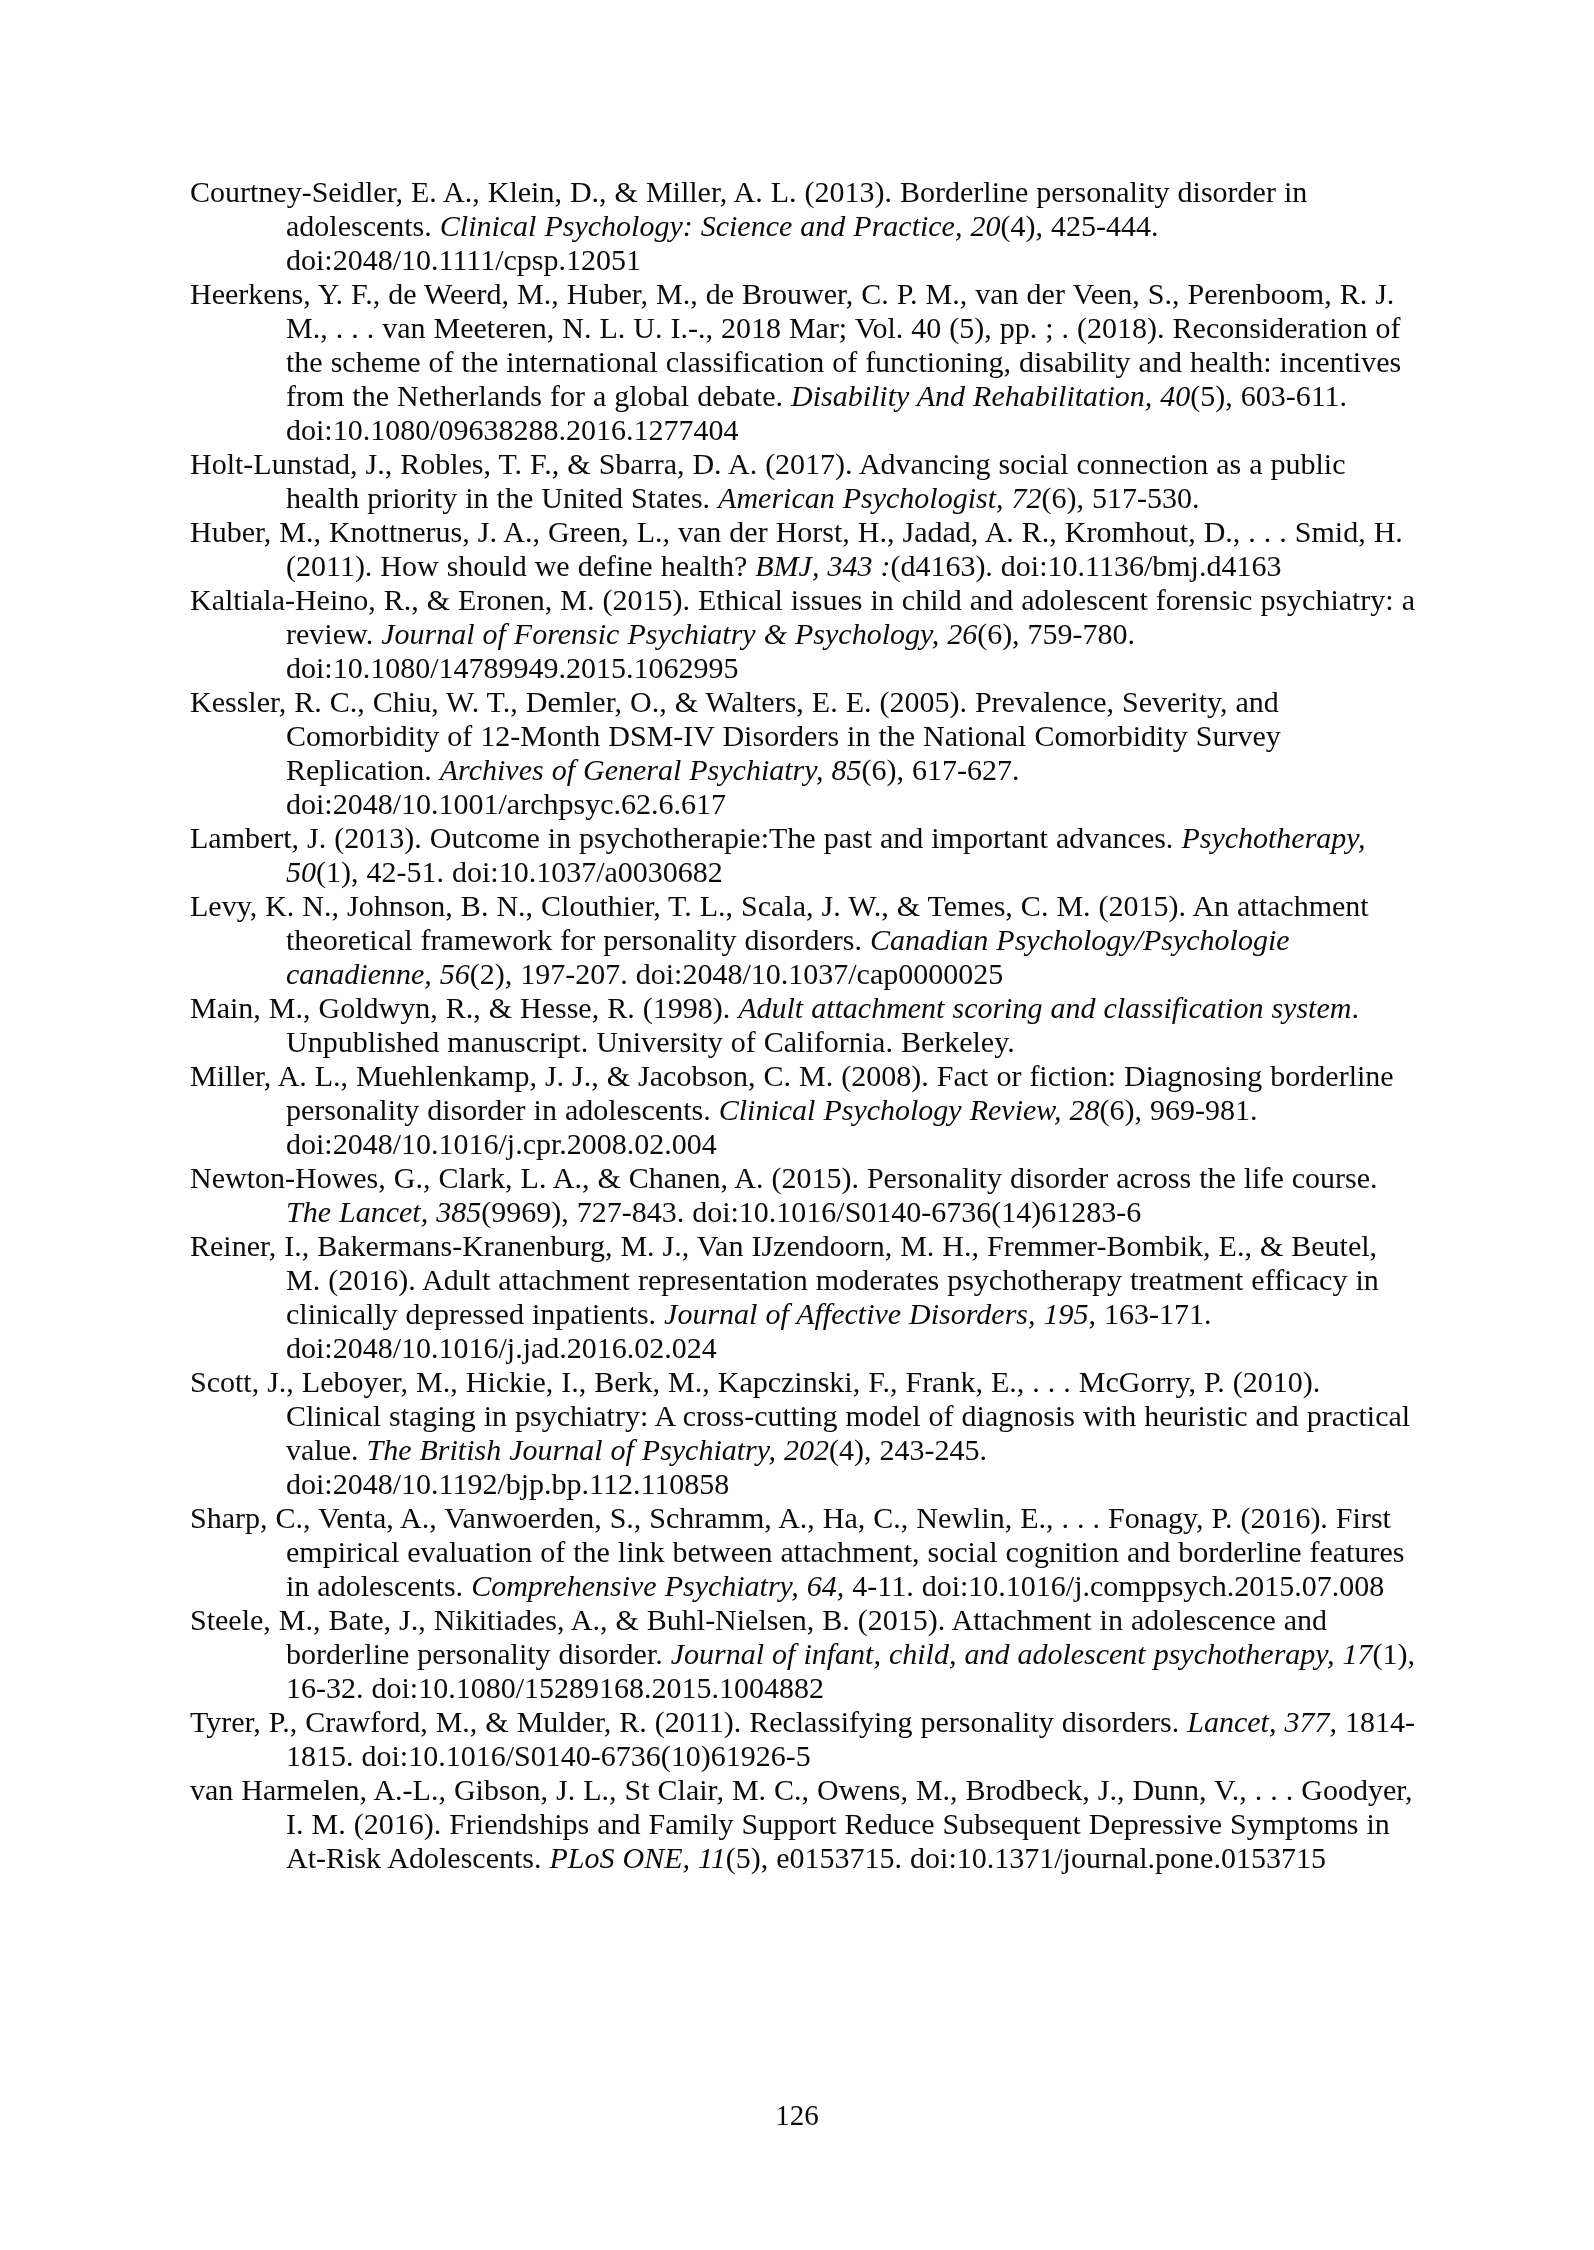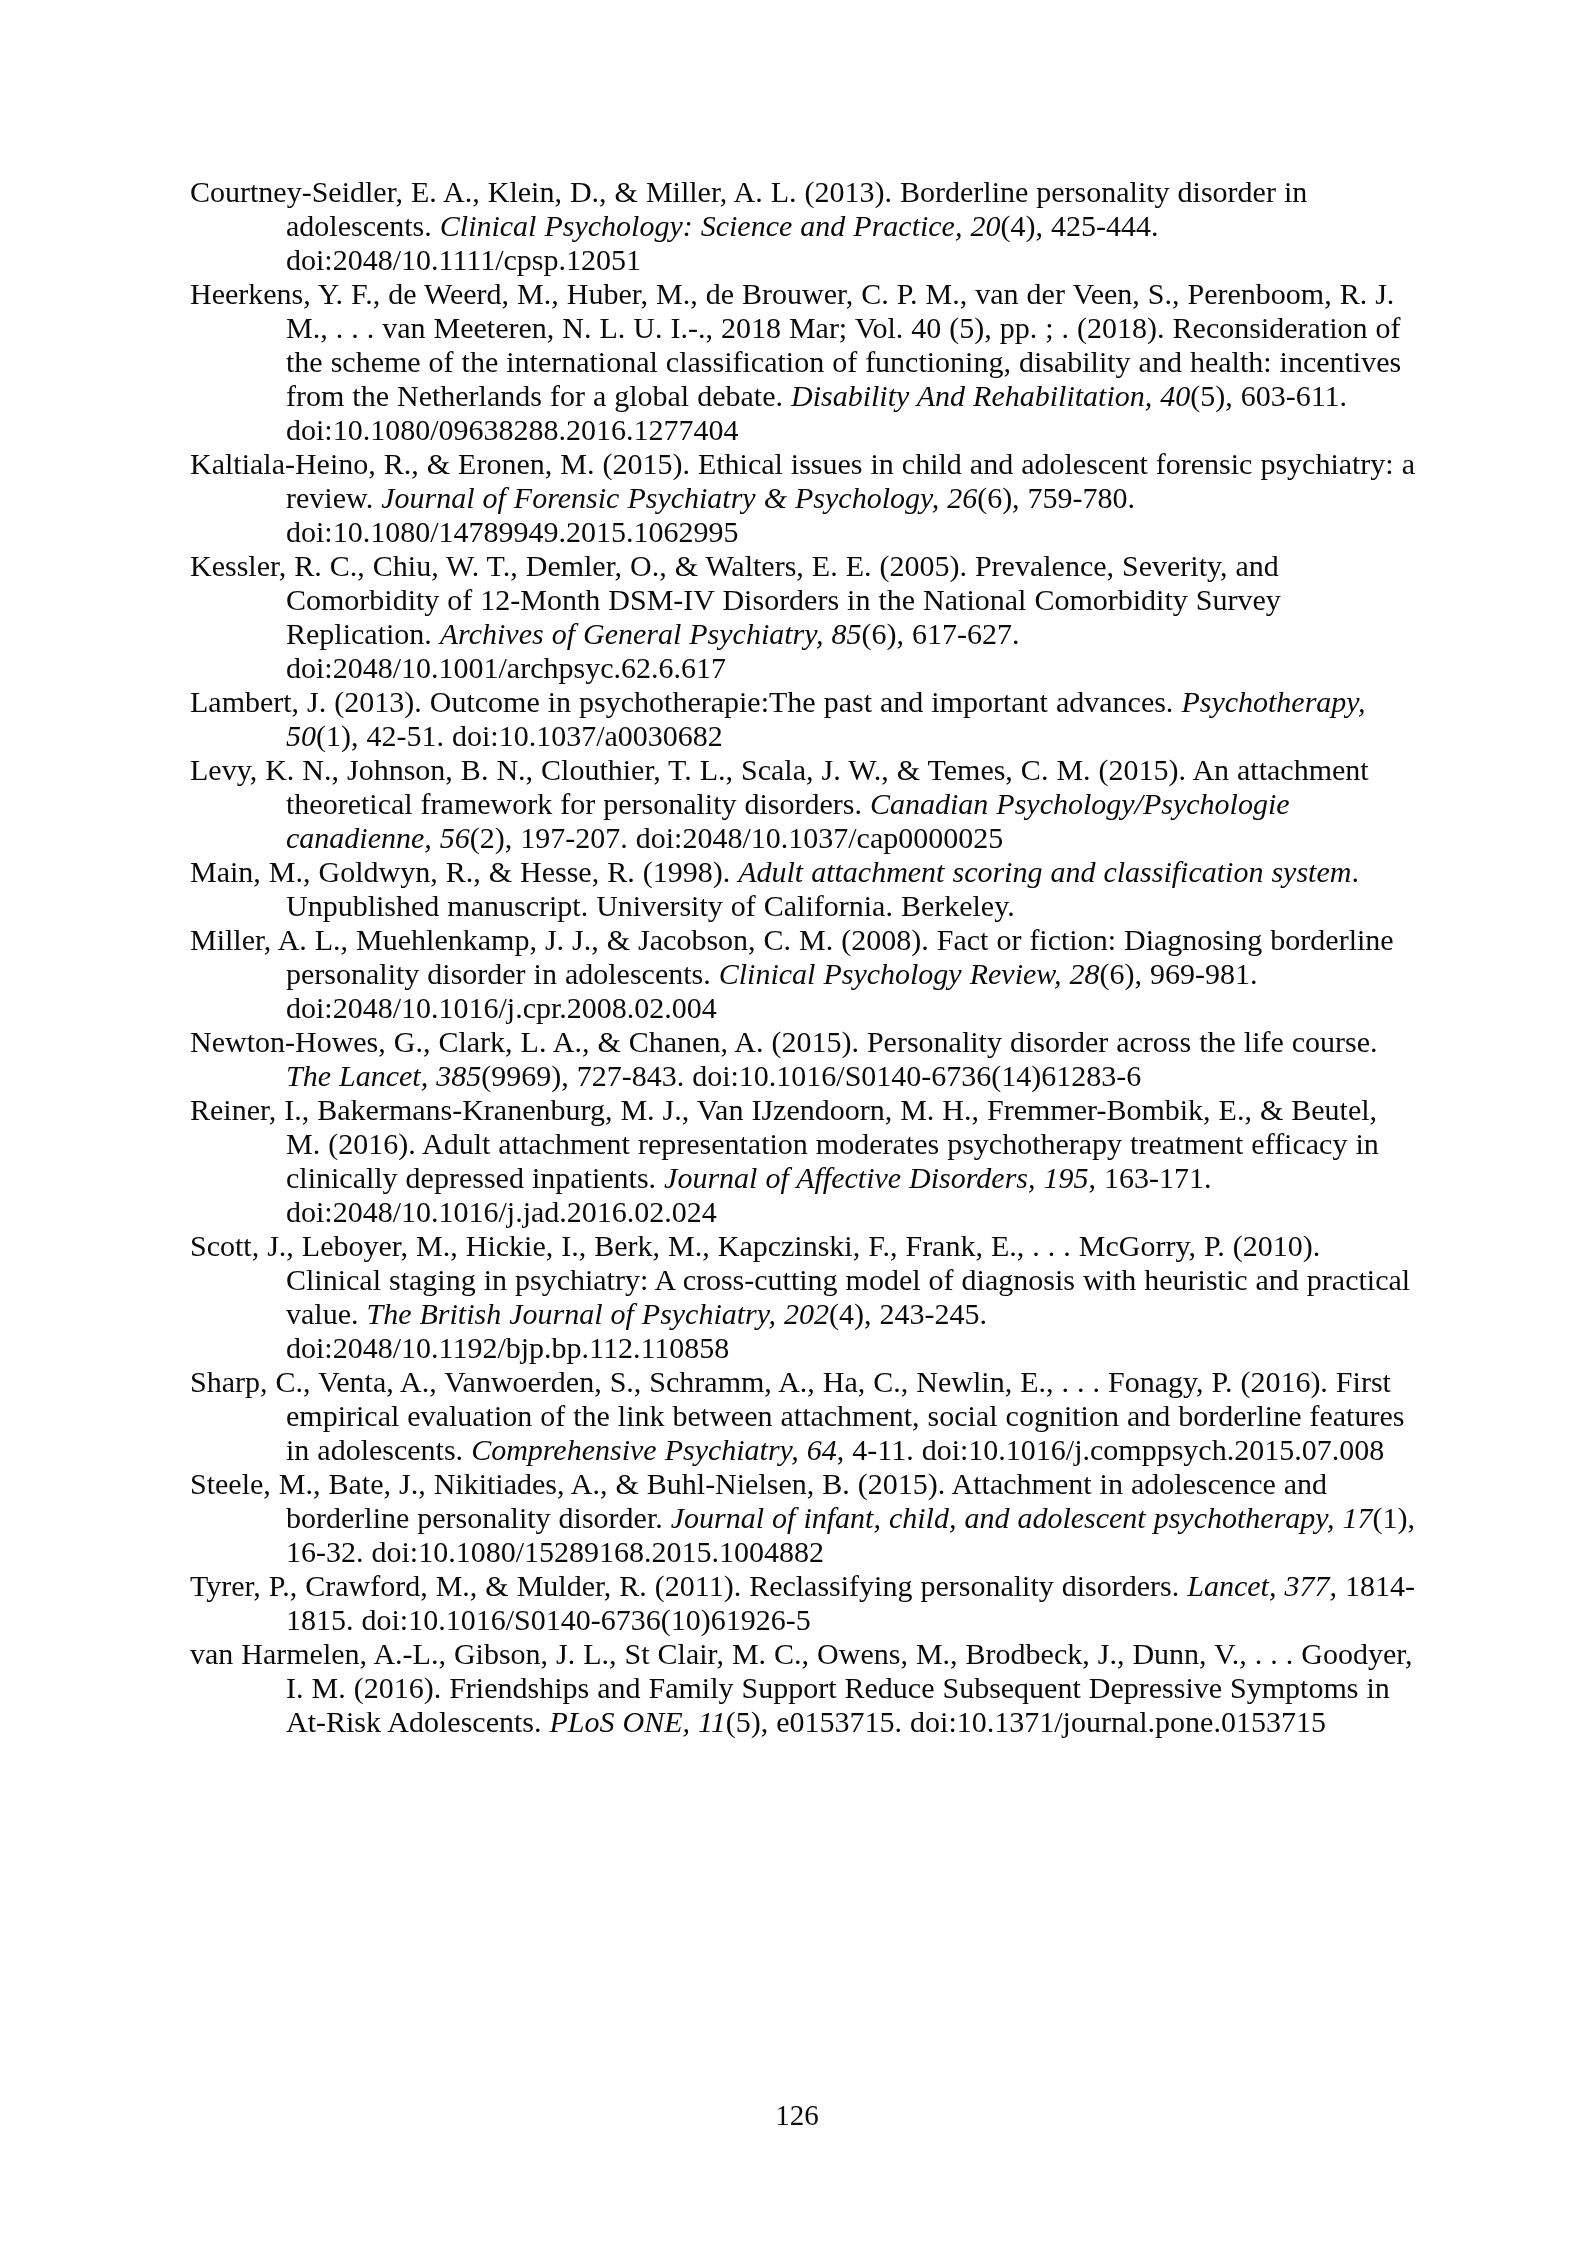--- a/index.html
+++ b/index.html
@@ -40,20 +40,22 @@
     margin-top: 26px;
   }
 </style>
 </head>
 <body>
 
 <div class="page">
   <div class="references">
       <p class="reference"><span>Courtney-Seidler, E. A., Klein, D., &amp; Miller, A. L. (2013). Borderline personality disorder in adolescents. </span><span class="italic">Clinical Psychology: Science and Practice, 20</span><span>(4), 425-444. doi:2048/10.1111/cpsp.12051</span></p>
       <p class="reference"><span>Heerkens, Y. F., de Weerd, M., Huber, M., de Brouwer, C. P. M., van der Veen, S., Perenboom, R. J. M., . . . van Meeteren, N. L. U. I.-., 2018 Mar; Vol. 40 (5), pp. ; . (2018). Reconsideration of the scheme of the international classification of functioning, disability and health: incentives from the Netherlands for a global debate. </span><span class="italic">Disability And Rehabilitation, 40</span><span>(5), 603-611. doi:10.1080/09638288.2016.1277404</span></p>
+      <p class="reference"><span>Holt-Lunstad, J., Robles, T. F., &amp; Sbarra, D. A. (2017). Advancing social connection as a public health priority in the United States. </span><span class="italic">American Psychologist, 72</span><span>(6), 517-530.</span></p>
+      <p class="reference"><span>Huber, M., Knottnerus, J. A., Green, L., van der Horst, H., Jadad, A. R., Kromhout, D., . . . Smid, H. (2011). How should we define health? </span><span class="italic">BMJ, 343 :</span><span>(d4163). doi:10.1136/bmj.d4163</span></p>
       <p class="reference"><span>Kaltiala-Heino, R., &amp; Eronen, M. (2015). Ethical issues in child and adolescent forensic psychiatry: a review. </span><span class="italic">Journal of Forensic Psychiatry &amp; Psychology, 26</span><span>(6), 759-780. doi:10.1080/14789949.2015.1062995</span></p>
       <p class="reference"><span>Kessler, R. C., Chiu, W. T., Demler, O., &amp; Walters, E. E. (2005). Prevalence, Severity, and Comorbidity of 12-Month DSM-IV Disorders in the National Comorbidity Survey Replication. </span><span class="italic">Archives of General Psychiatry, 85</span><span>(6), 617-627. doi:2048/10.1001/archpsyc.62.6.617</span></p>
       <p class="reference"><span>Lambert, J. (2013). Outcome in psychotherapie:The past and important advances. </span><span class="italic">Psychotherapy, 50</span><span>(1), 42-51. doi:10.1037/a0030682</span></p>
       <p class="reference"><span>Levy, K. N., Johnson, B. N., Clouthier, T. L., Scala, J. W., &amp; Temes, C. M. (2015). An attachment theoretical framework for personality disorders. </span><span class="italic">Canadian Psychology/Psychologie canadienne, 56</span><span>(2), 197-207. doi:2048/10.1037/cap0000025</span></p>
       <p class="reference"><span>Main, M., Goldwyn, R., &amp; Hesse, R. (1998). </span><span class="italic">Adult attachment scoring and classification system</span><span>. Unpublished manuscript. University of California. Berkeley.</span></p>
       <p class="reference"><span>Miller, A. L., Muehlenkamp, J. J., &amp; Jacobson, C. M. (2008). Fact or fiction: Diagnosing borderline personality disorder in adolescents. </span><span class="italic">Clinical Psychology Review, 28</span><span>(6), 969-981. doi:2048/10.1016/j.cpr.2008.02.004</span></p>
       <p class="reference"><span>Newton-Howes, G., Clark, L. A., &amp; Chanen, A. (2015). Personality disorder across the life course. </span><span class="italic">The Lancet, 385</span><span>(9969), 727-843. doi:10.1016/S0140-6736(14)61283-6</span></p>
       <p class="reference"><span>Reiner, I., Bakermans-Kranenburg, M. J., Van IJzendoorn, M. H., Fremmer-Bombik, E., &amp; Beutel, M. (2016). Adult attachment representation moderates psychotherapy treatment efficacy in clinically depressed inpatients. </span><span class="italic">Journal of Affective Disorders, 195</span><span>, 163-171. doi:2048/10.1016/j.jad.2016.02.024</span></p>
       <p class="reference"><span>Scott, J., Leboyer, M., Hickie, I., Berk, M., Kapczinski, F., Frank, E., . . . McGorry, P. (2010). Clinical staging in psychiatry: A cross-cutting model of diagnosis with heuristic and practical value. </span><span class="italic">The British Journal of Psychiatry, 202</span><span>(4), 243-245. doi:2048/10.1192/bjp.bp.112.110858</span></p>
       <p class="reference"><span>Sharp, C., Venta, A., Vanwoerden, S., Schramm, A., Ha, C., Newlin, E., . . . Fonagy, P. (2016). First empirical evaluation of the link between attachment, social cognition and borderline features in adolescents. </span><span class="italic">Comprehensive Psychiatry, 64</span><span>, 4-11. doi:10.1016/j.comppsych.2015.07.008</span></p>

